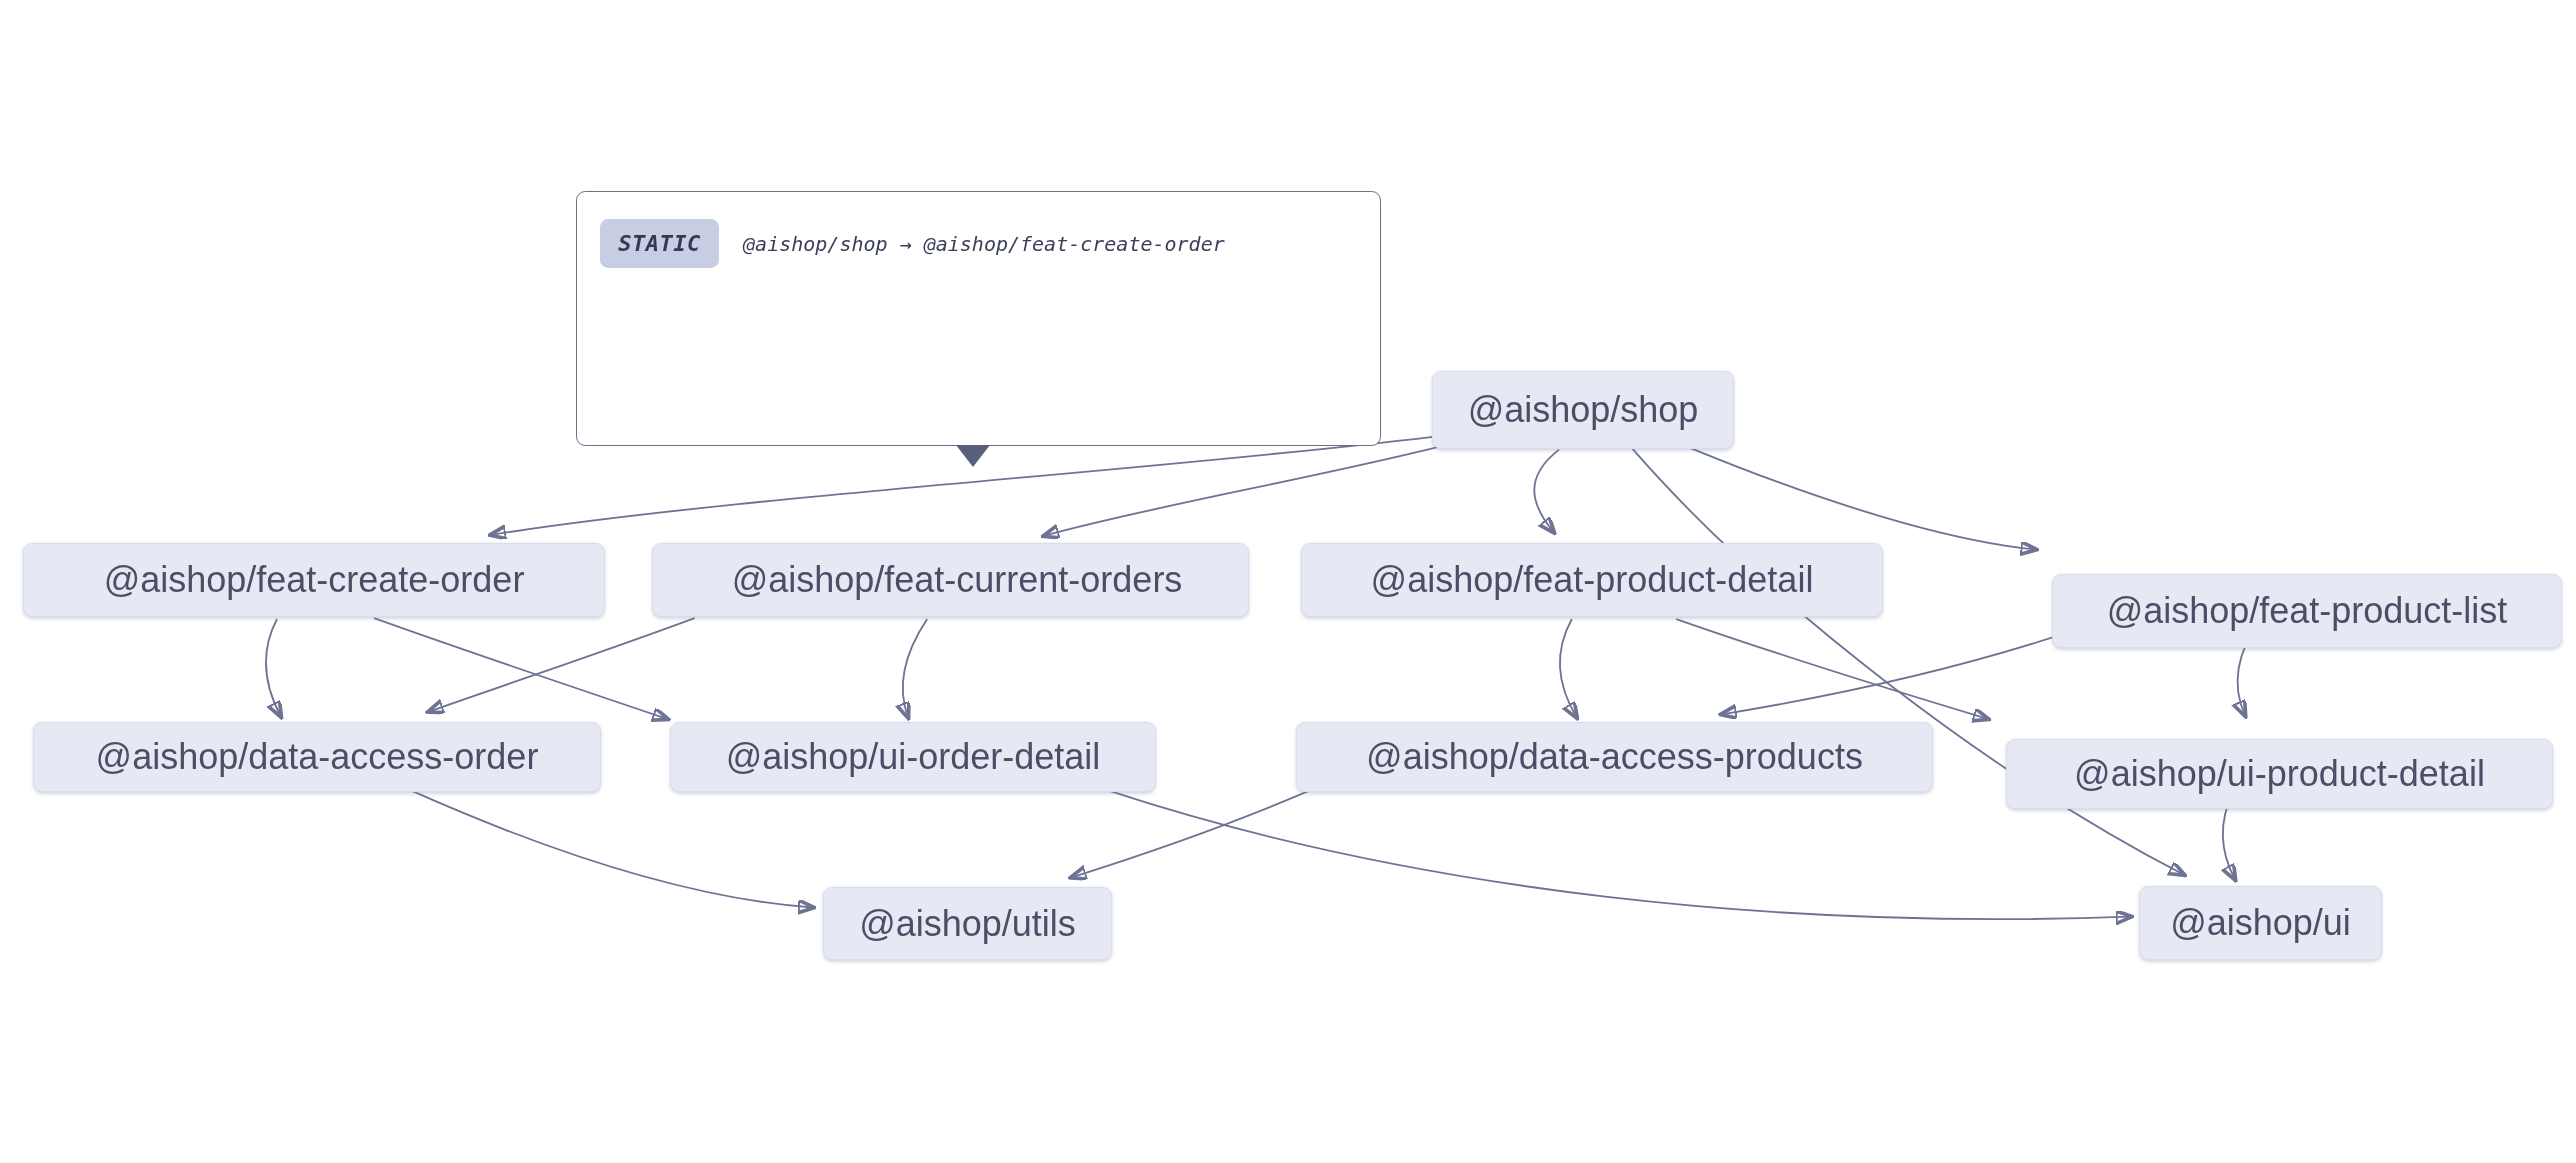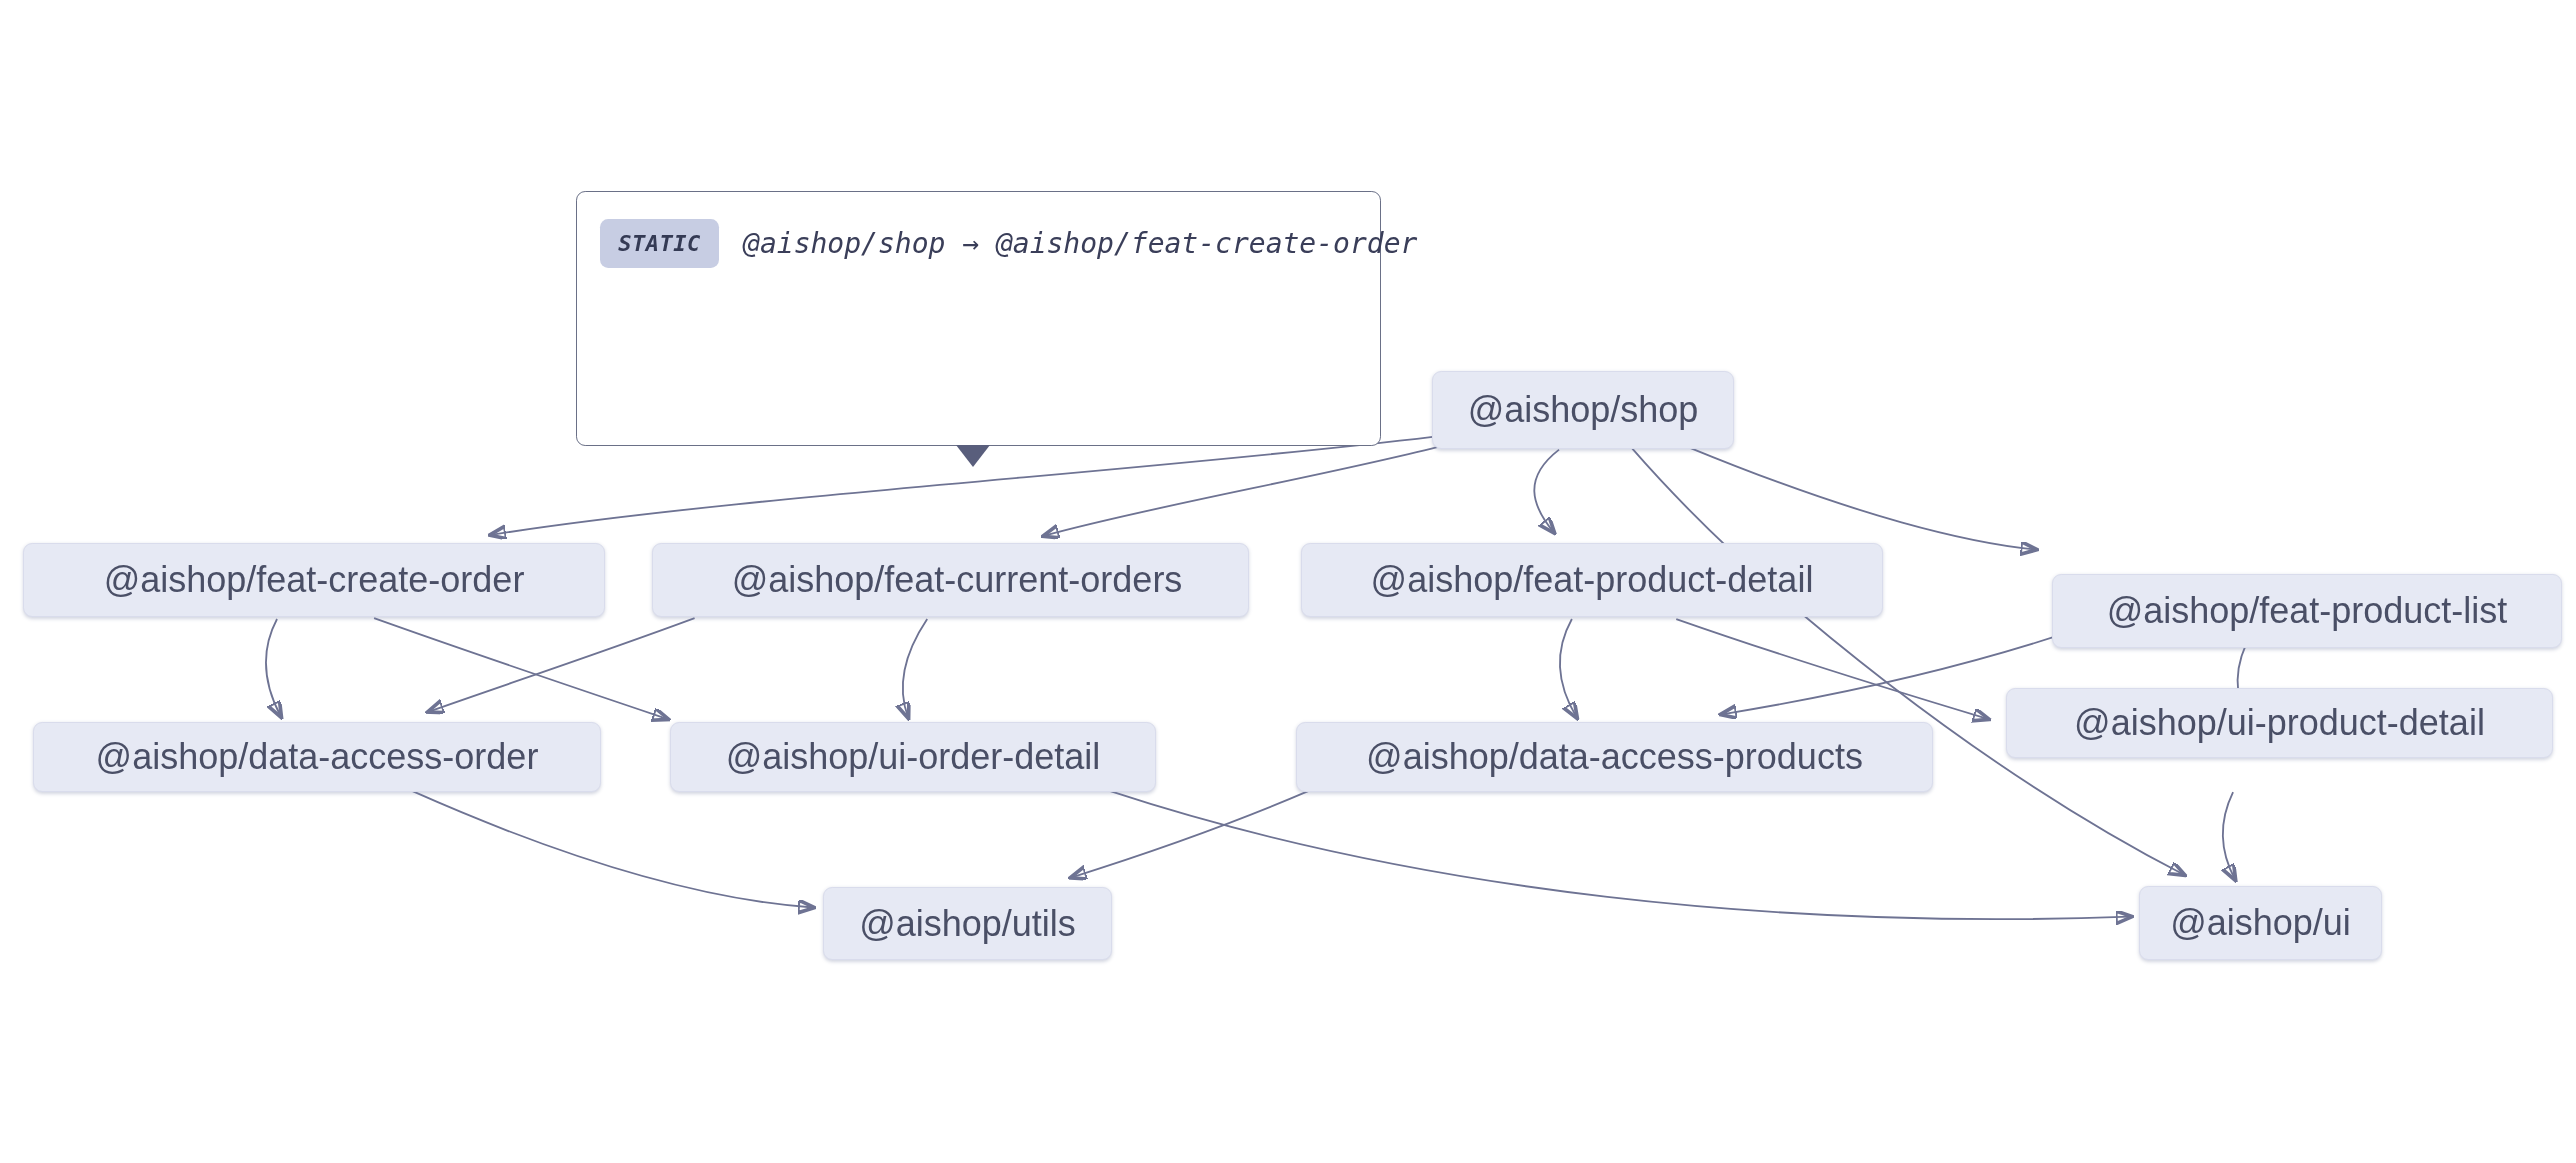--- a/index.html
+++ b/index.html
@@ -62,21 +62,21 @@
     font-family:"DejaVu Sans Mono", monospace;
     font-weight:bold;
     font-size:22px;
     letter-spacing:0.5px;
     padding:13.7px 18.3px;
     border-radius:8.2px;
     line-height:1;
   }
   .edge-label{
     font-family:"DejaVu Sans Mono", monospace;
-    font-size:28px;
+    font-size:20px;
     color:var(--code-text);
     white-space:nowrap;
   }
   .files-box{
     margin:23px 23px 0 23px;
     border:0.9px solid var(--files-border);
     border-radius:7.3px;
     overflow:hidden;
   }
   .files-header{
@@ -136,21 +136,21 @@
 
   <div id="node-layer">
       <div class="node" style="left: 1432px; top: 371px; width: 302px; height: 78px;">@aishop/shop</div>
       <div class="node" style="left: 23px; top: 543px; width: 582px; height: 74px;">@aishop/feat-create-order</div>
       <div class="node" style="left: 652px; top: 543px; width: 597px; height: 74px; padding-left: 13px;">@aishop/feat-current-orders</div>
       <div class="node" style="left: 1301px; top: 543px; width: 582px; height: 74px;">@aishop/feat-product-detail</div>
       <div class="node" style="left: 2052px; top: 543px; width: 510px; height: 74px; margin-top: 31px;">@aishop/feat-product-list</div>
       <div class="node" style="left: 33px; top: 722px; width: 568px; height: 70px;">@aishop/data-access-order</div>
       <div class="node" style="left: 670px; top: 722px; width: 486px; height: 70px;">@aishop/ui-order-detail</div>
       <div class="node" style="left: 1296px; top: 722px; width: 637px; height: 70px;">@aishop/data-access-products</div>
-      <div class="node" style="left: 2006px; top: 688px; width: 547px; height: 70px;">@aishop/ui-product-detail</div>
+      <div class="node" style="left: 2006px; top: 739px; width: 547px; height: 70px;">@aishop/ui-product-detail</div>
       <div class="node" style="left: 823px; top: 887px; width: 289px; height: 73px;">@aishop/utils</div>
       <div class="node" style="left: 2139px; top: 886px; width: 243px; height: 74px;">@aishop/ui</div>
     </div>
 
   <div class="tooltip" id="edge-tooltip" style="left: 576px; top: 191px; width: 805px; height: 255px;">
     <div class="tooltip-header">
       <span class="badge">STATIC</span>
       <span class="edge-label">@aishop/shop → @aishop/feat-create-order</span>
     </div>
     <div class="caret" id="tooltip-caret" style="left: 379px; bottom: -22px;"></div>

